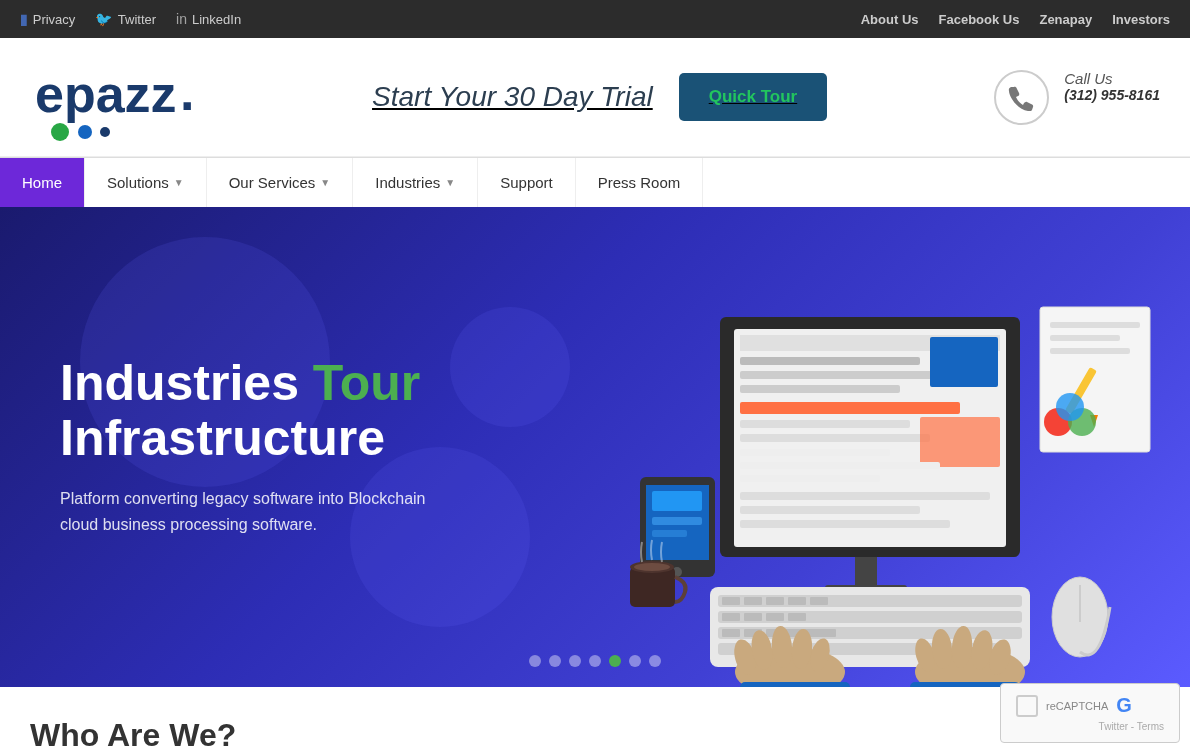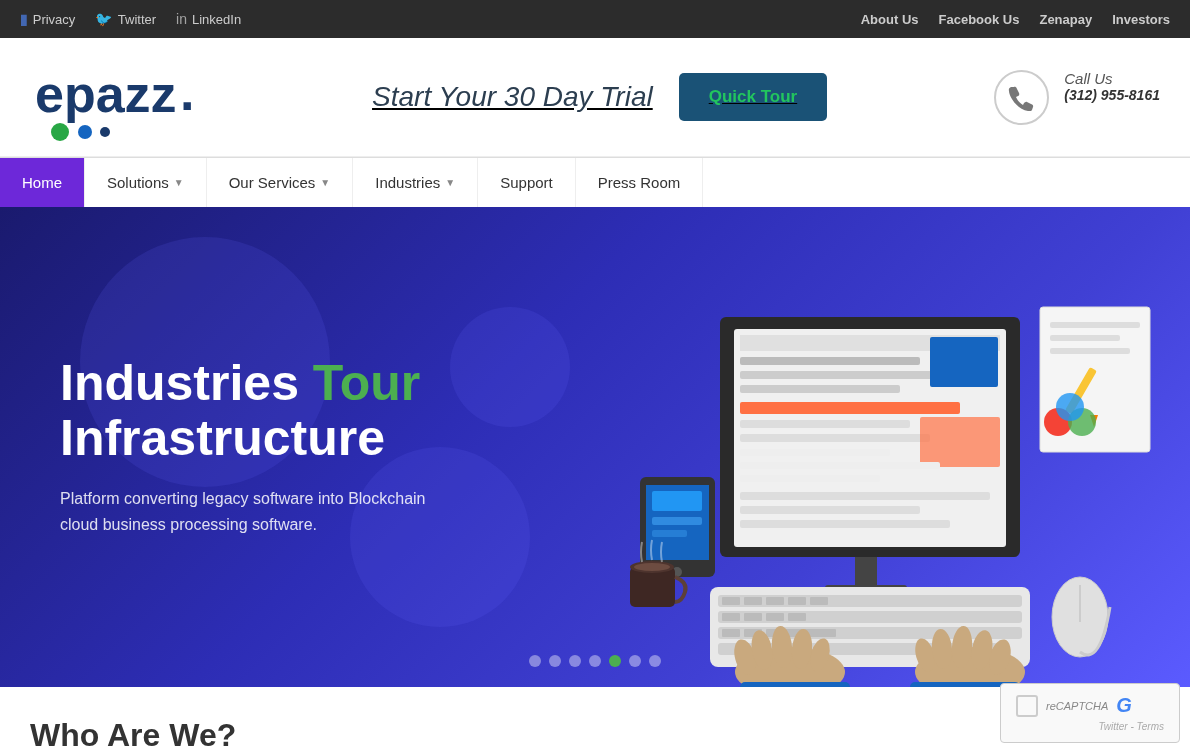--- a/index.html
+++ b/index.html
@@ -171,21 +171,20 @@
       bottom: 10px;
       right: 10px;
       background: #f9f9f9;
       border: 1px solid #ccc;
       border-radius: 4px;
       padding: 10px 15px;
       font-size: 11px;
       color: #888;
       width: 180px;
       z-index: 1000;
-      font-style: italic;
     }
     .recaptcha-row { display: flex; align-items: center; gap: 8px; }
     .recaptcha-check { width: 22px; height: 22px; border: 2px solid #ccc; border-radius: 3px; }
     .recaptcha-logo { color: #4285f4; font-size: 20px; font-weight: bold; }
 
     
     .hero-svg {
       position: absolute;
       right: 0;
       bottom: 0;

